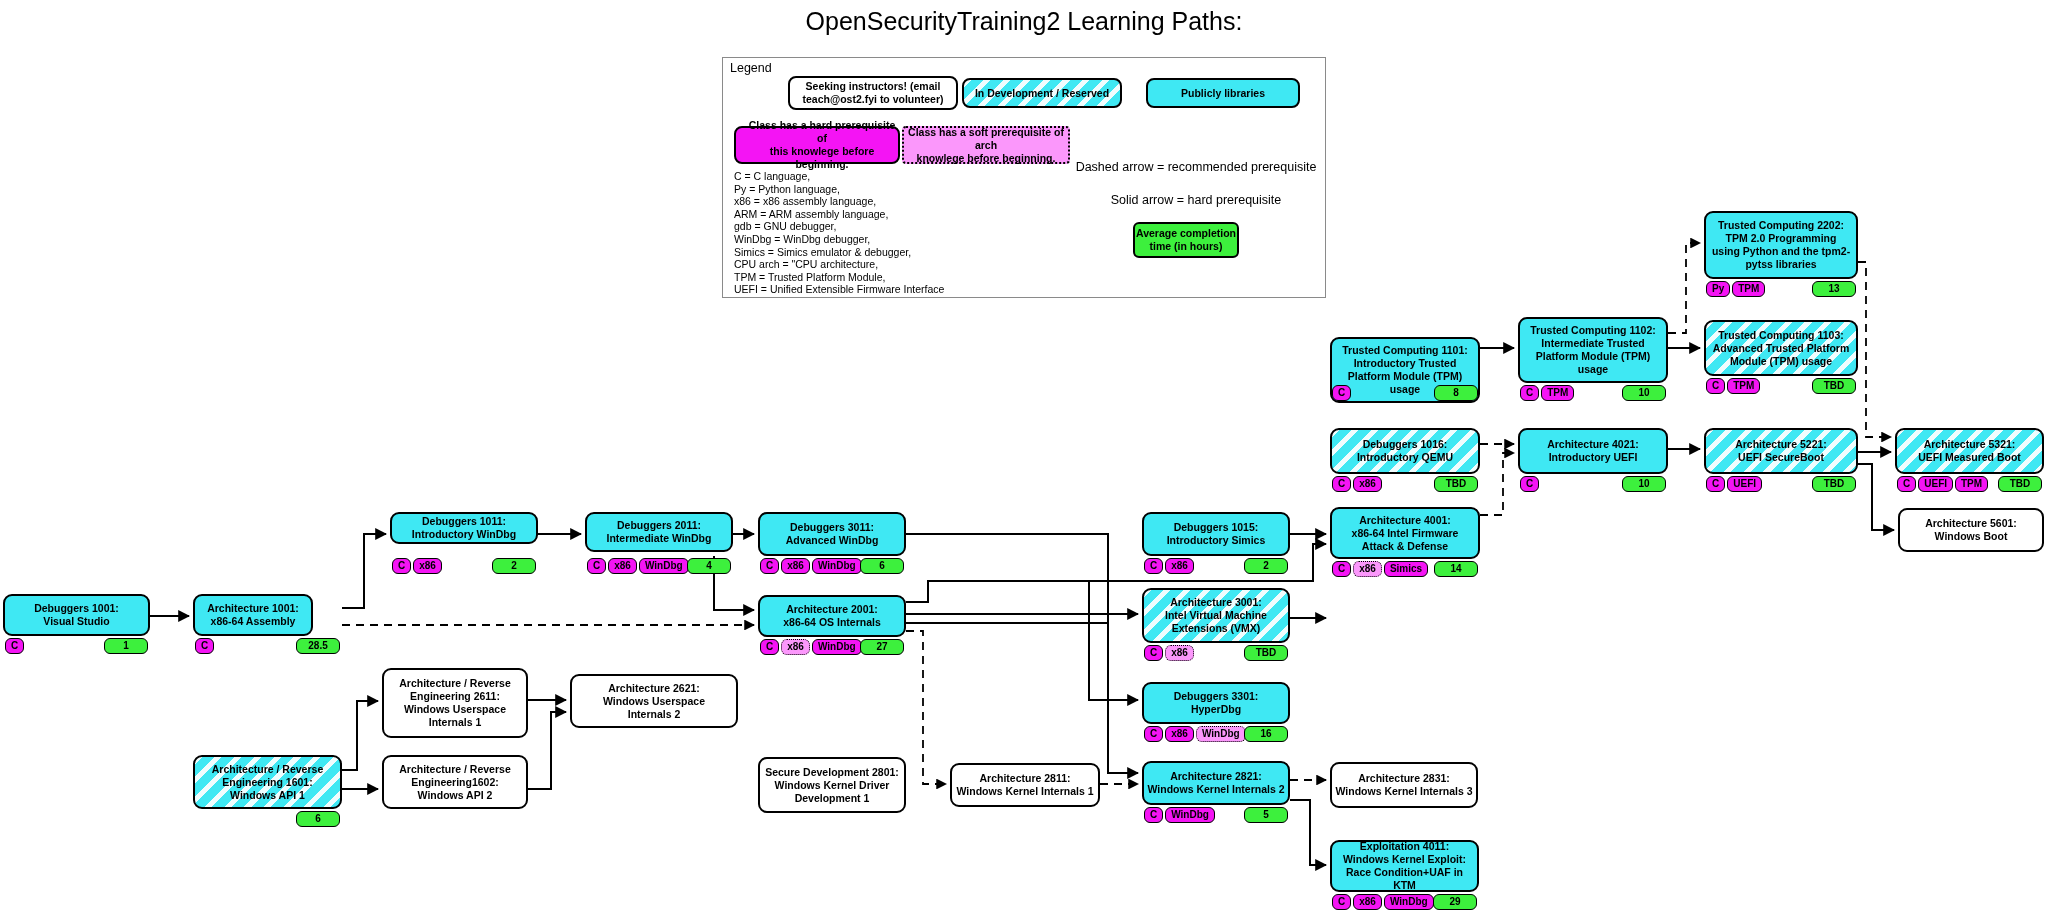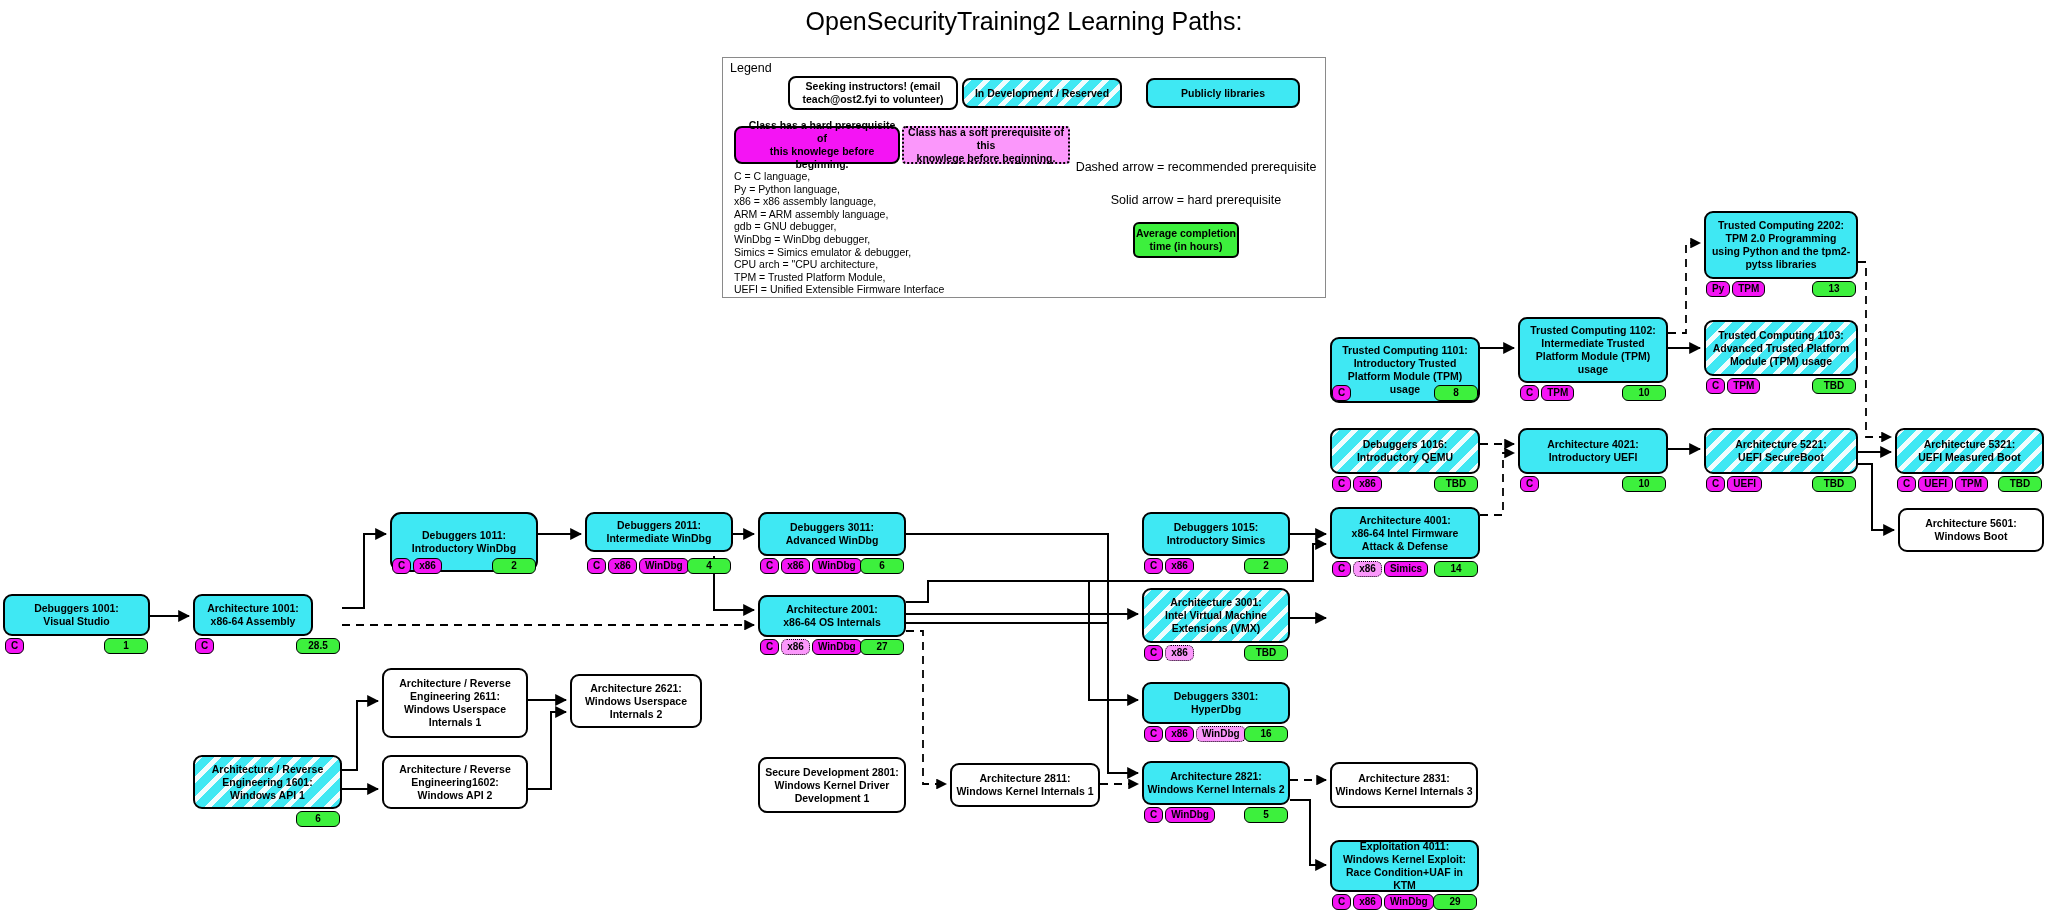--- a/index.html
+++ b/index.html
@@ -102,21 +102,21 @@
   </svg>
 
 <div class="legend-box"></div>
 <div class="legend-label">Legend</div>
 <div class="chip seeking pos-seeking">Seeking instructors! (email
 teach@ost2.fyi to volunteer)</div>
 <div class="chip dev pos-dev">In Development / Reserved</div>
 <div class="chip public pos-public">Publicly libraries</div>
 <div class="chip hard pos-hard">Class has a hard prerequisite of
 this knowlege before beginning.</div>
-<div class="chip soft pos-soft">Class has a soft prerequisite of this
+<div class="chip soft pos-soft">Class has a soft prerequisite of arch
 knowlege before beginning.</div>
 <div class="arrow-label pos-dashlabel">Dashed arrow = recommended prerequisite</div>
 <div class="arrow-label pos-solidlabel">Solid arrow = hard prerequisite</div>
 <div class="chip avg pos-avg">Average completion
 time (in hours)</div>
 <div class="abbrev">
   <div>C = C language,</div>
   <div>Py = Python language,</div>
   <div>x86 = x86 assembly language,</div>
   <div>ARM = ARM assembly language,</div>
@@ -138,21 +138,21 @@
     </div>
     <span class="tag time" style="left: 104px; top: 638px;">1</span>
     <div class="course public" style="left: 193px; top: 594px; width: 120px; height: 42px;">
       <div class="ctitle">Architecture 1001:
 x86-64 Assembly</div>
     </div>
     <div class="tagrow" style="left: 195px; top: 638px;">
       <span class="tag hard">C</span>
     </div>
     <span class="tag time" style="left: 296px; top: 638px;">28.5</span>
-    <div class="course public" style="left: 390px; top: 512px; width: 148px; height: 60px; border-radius: 11px;">
+    <div class="course public" style="left: 390px; top: 512px; width: 148px; height: 32px;">
       <div class="ctitle">Debuggers 1011:
 Introductory WinDbg</div>
     </div>
     <div class="tagrow" style="left: 392px; top: 558px;">
       <span class="tag hard">C</span>
       <span class="tag hard">x86</span>
     </div>
     <span class="tag time" style="left: 492px; top: 558px;">2</span>
     <div class="course public" style="left: 585px; top: 512px; width: 148px; height: 40px;">
       <div class="ctitle">Debuggers 2011:
@@ -256,21 +256,21 @@
       <span class="tag hard">x86</span>
       <span class="tag hard">WinDbg</span>
     </div>
     <span class="tag time" style="left: 1433px; top: 894px;">29</span>
     <div class="course seeking" style="left: 382px; top: 668px; width: 146px; height: 70px;">
       <div class="ctitle">Architecture / Reverse
 Engineering 2611:
 Windows Userspace
 Internals 1</div>
     </div>
-    <div class="course seeking" style="left: 570px; top: 674px; width: 132px; height: 54px;">
+    <div class="course seeking" style="left: 570px; top: 674px; width: 168px; height: 54px;">
       <div class="ctitle">Architecture 2621:
 Windows Userspace
 Internals 2</div>
     </div>
     <div class="course dev" style="left: 193px; top: 755px; width: 149px; height: 54px;">
       <div class="ctitle">Architecture / Reverse
 Engineering 1601:
 Windows API 1</div>
     </div>
     <span class="tag time" style="left: 296px; top: 811px;">6</span>

